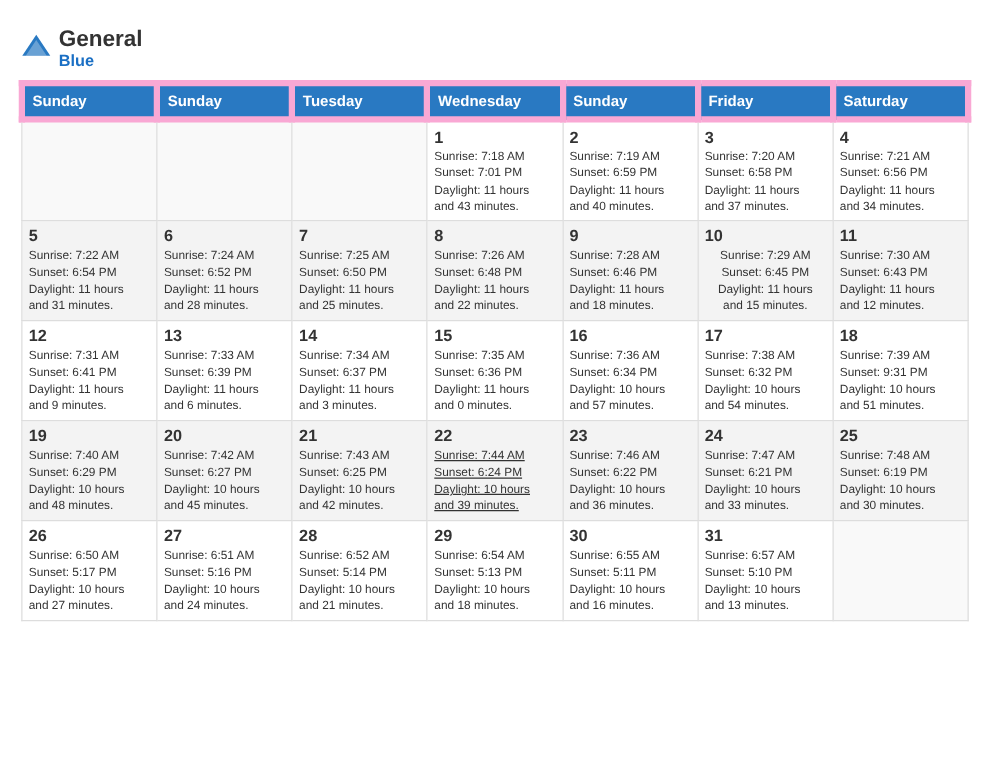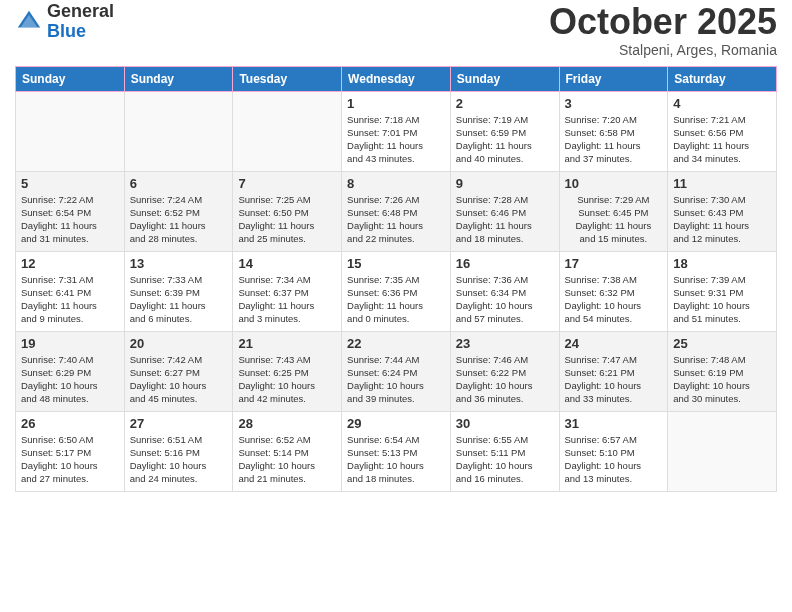--- a/index.html
+++ b/index.html
@@ -7,21 +7,21 @@
       font-family: Arial, sans-serif;
       background: #fff;
       width: 792px;
       height: 612px;
       overflow: hidden;
     }
     .page {
       width: 792px;
       height: 612px;
       background: #fff;
-      padding: 2px 15px;
+      padding: 22px 15px;
     }
     .header {
       display: flex;
       align-items: flex-start;
       justify-content: space-between;
       margin-bottom: 8px;
     }
     .logo {
       display: flex;
       align-items: center;
@@ -31,21 +31,21 @@
       display: flex;
       flex-direction: column;
       line-height: 1.1;
     }
     .logo-general {
       font-size: 18px;
       font-weight: bold;
       color: #333;
     }
     .logo-blue {
-      font-size: 18px;
+      font-size: 13px;
       font-weight: bold;
       color: #1a6fc4;
     }
     .logo-icon {
       width: 28px;
       height: 28px;
     }
     .title-section {
       text-align: right;
     }
@@ -64,21 +64,21 @@
       border-collapse: collapse;
       font-size: 10px;
     }
     .calendar th {
       background: #2979c2;
       color: #fff;
       text-align: left;
       padding: 5px 6px;
       font-size: 12px;
       font-weight: bold;
-      border: 1px solid #f9a8d4;
+      border: 5px solid #f9a8d4;
     }
     .calendar td {
       border: 1px solid #ddd;
       vertical-align: top;
       padding: 4px 5px;
       width: calc(100% / 7);
       height: 80px;
       background: #fff;
     }
     .calendar td.empty {
@@ -106,24 +106,20 @@
   <div class="header">
     <div class="logo">
       <svg class="logo-icon" viewBox="0 0 40 40">
         <polygon points="20,4 36,28 4,28" fill="#2979c2"></polygon>
         <polygon points="20,10 32,28 8,28" fill="#fff" opacity="0.3"></polygon>
       </svg>
       <div class="logo-text">
         <span class="logo-general">General</span>
         <span class="logo-blue">Blue</span>
       </div>
-    </div>
-    <div class="title-section">
-      <div class="month-title">October 2025</div>
-      <div class="subtitle">Stalpeni, Arges, Romania</div>
     </div>
   </div>
 
   <table class="calendar">
     <thead>
       <tr>
         <th>Sunday</th>
         <th>Sunday</th>
         <th>Tuesday</th>
         <th>Wednesday</th>
@@ -285,21 +281,21 @@
           </td>
           <td>
             <div class="day-number">21</div>
             <div class="day-info" style="white-space: pre-line;">Sunrise: 7:43 AM
 Sunset: 6:25 PM
 Daylight: 10 hours
 and 42 minutes.</div>
           </td>
           <td>
             <div class="day-number">22</div>
-            <div class="day-info" style="white-space: pre-line;">Sunrise: 7:44 AM
+            <div class="day-info" style="white-space: pre-line; text-decoration: underline;">Sunrise: 7:44 AM
 Sunset: 6:24 PM
 Daylight: 10 hours
 and 39 minutes.</div>
           </td>
           <td>
             <div class="day-number">23</div>
             <div class="day-info" style="white-space: pre-line;">Sunrise: 7:46 AM
 Sunset: 6:22 PM
 Daylight: 10 hours
 and 36 minutes.</div>

